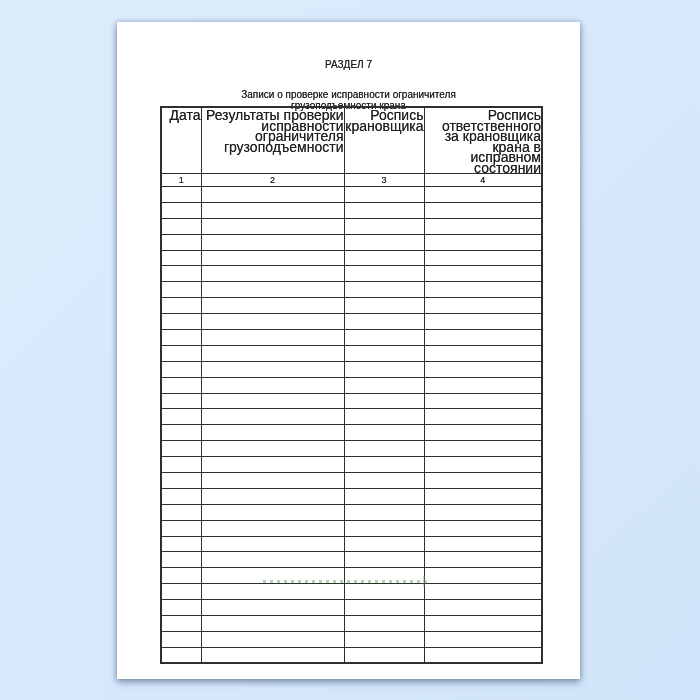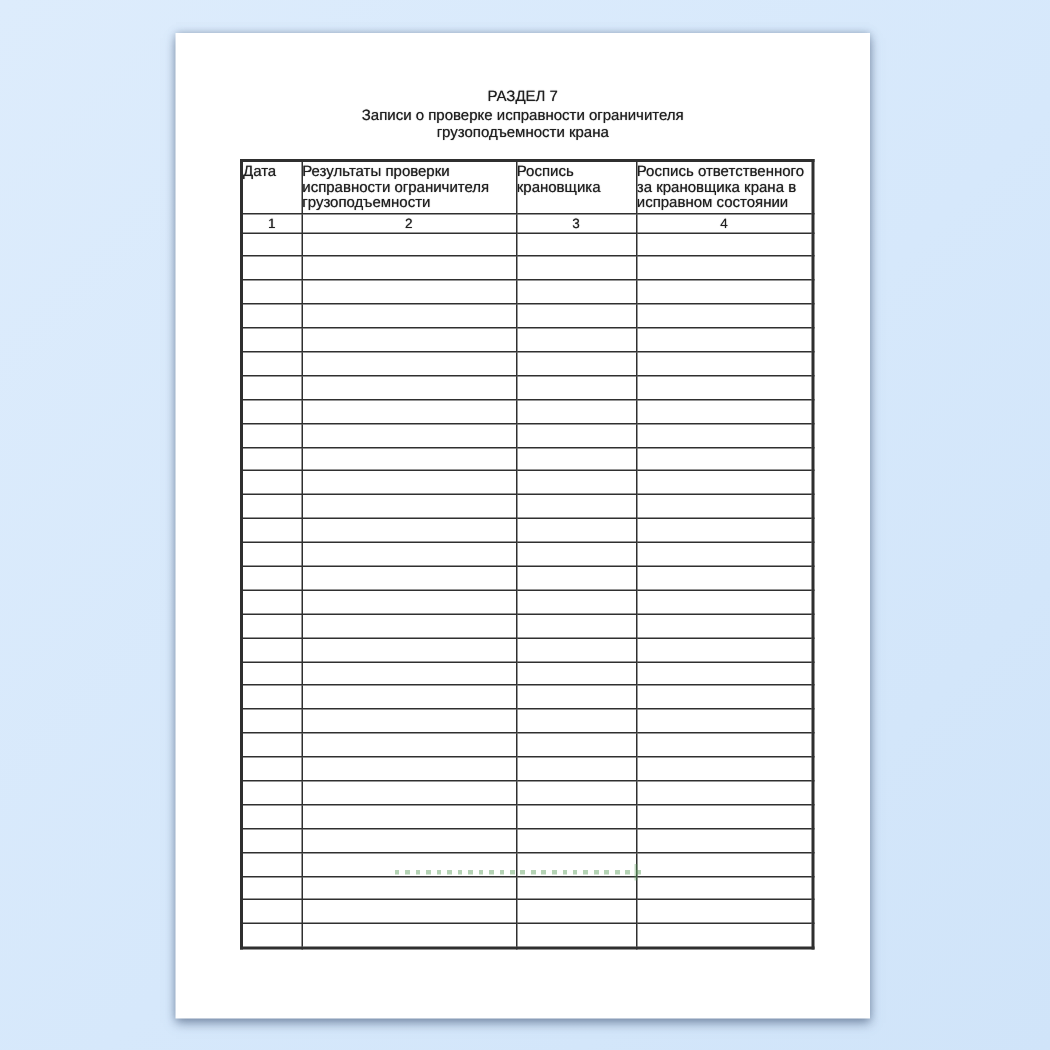--- a/index.html
+++ b/index.html
@@ -29,40 +29,40 @@
     text-shadow: 0 0 0.6px rgba(40,40,40,0.85);
   }
   .title-block {
     position: absolute;
     left: 0; top: 37px;
     width: 100%;
     text-align: center;
     font-size: 10px;
     line-height: 11.5px;
   }
-  .title-block .section-title { margin-bottom: 1px; }
+  .title-block .section-title { margin-bottom: 18px; }
   .title-block .subtitle { white-space: pre-line; }
   table.doc-table {
     position: absolute;
     left: 43px; top: 84px;
     width: 381px;
     border-collapse: collapse;
     table-layout: fixed;
     border: 2px solid var(--border);
   }
   .doc-table th, .doc-table td {
     border: 1px solid var(--border);
     font-weight: normal;
     overflow: hidden;
   }
   .doc-table thead th {
-    font-size: 10px;
+    font-size: 14px;
     line-height: 10.5px;
     vertical-align: top;
-    text-align: left;
+    text-align: right;
     padding-top: 2px;
     height: 33px;
     white-space: pre-line;
   }
   .doc-table tr.num-row td {
     font-size: 9px;
     line-height: 12px;
     height: 13px;
     text-align: center;
     vertical-align: middle;

